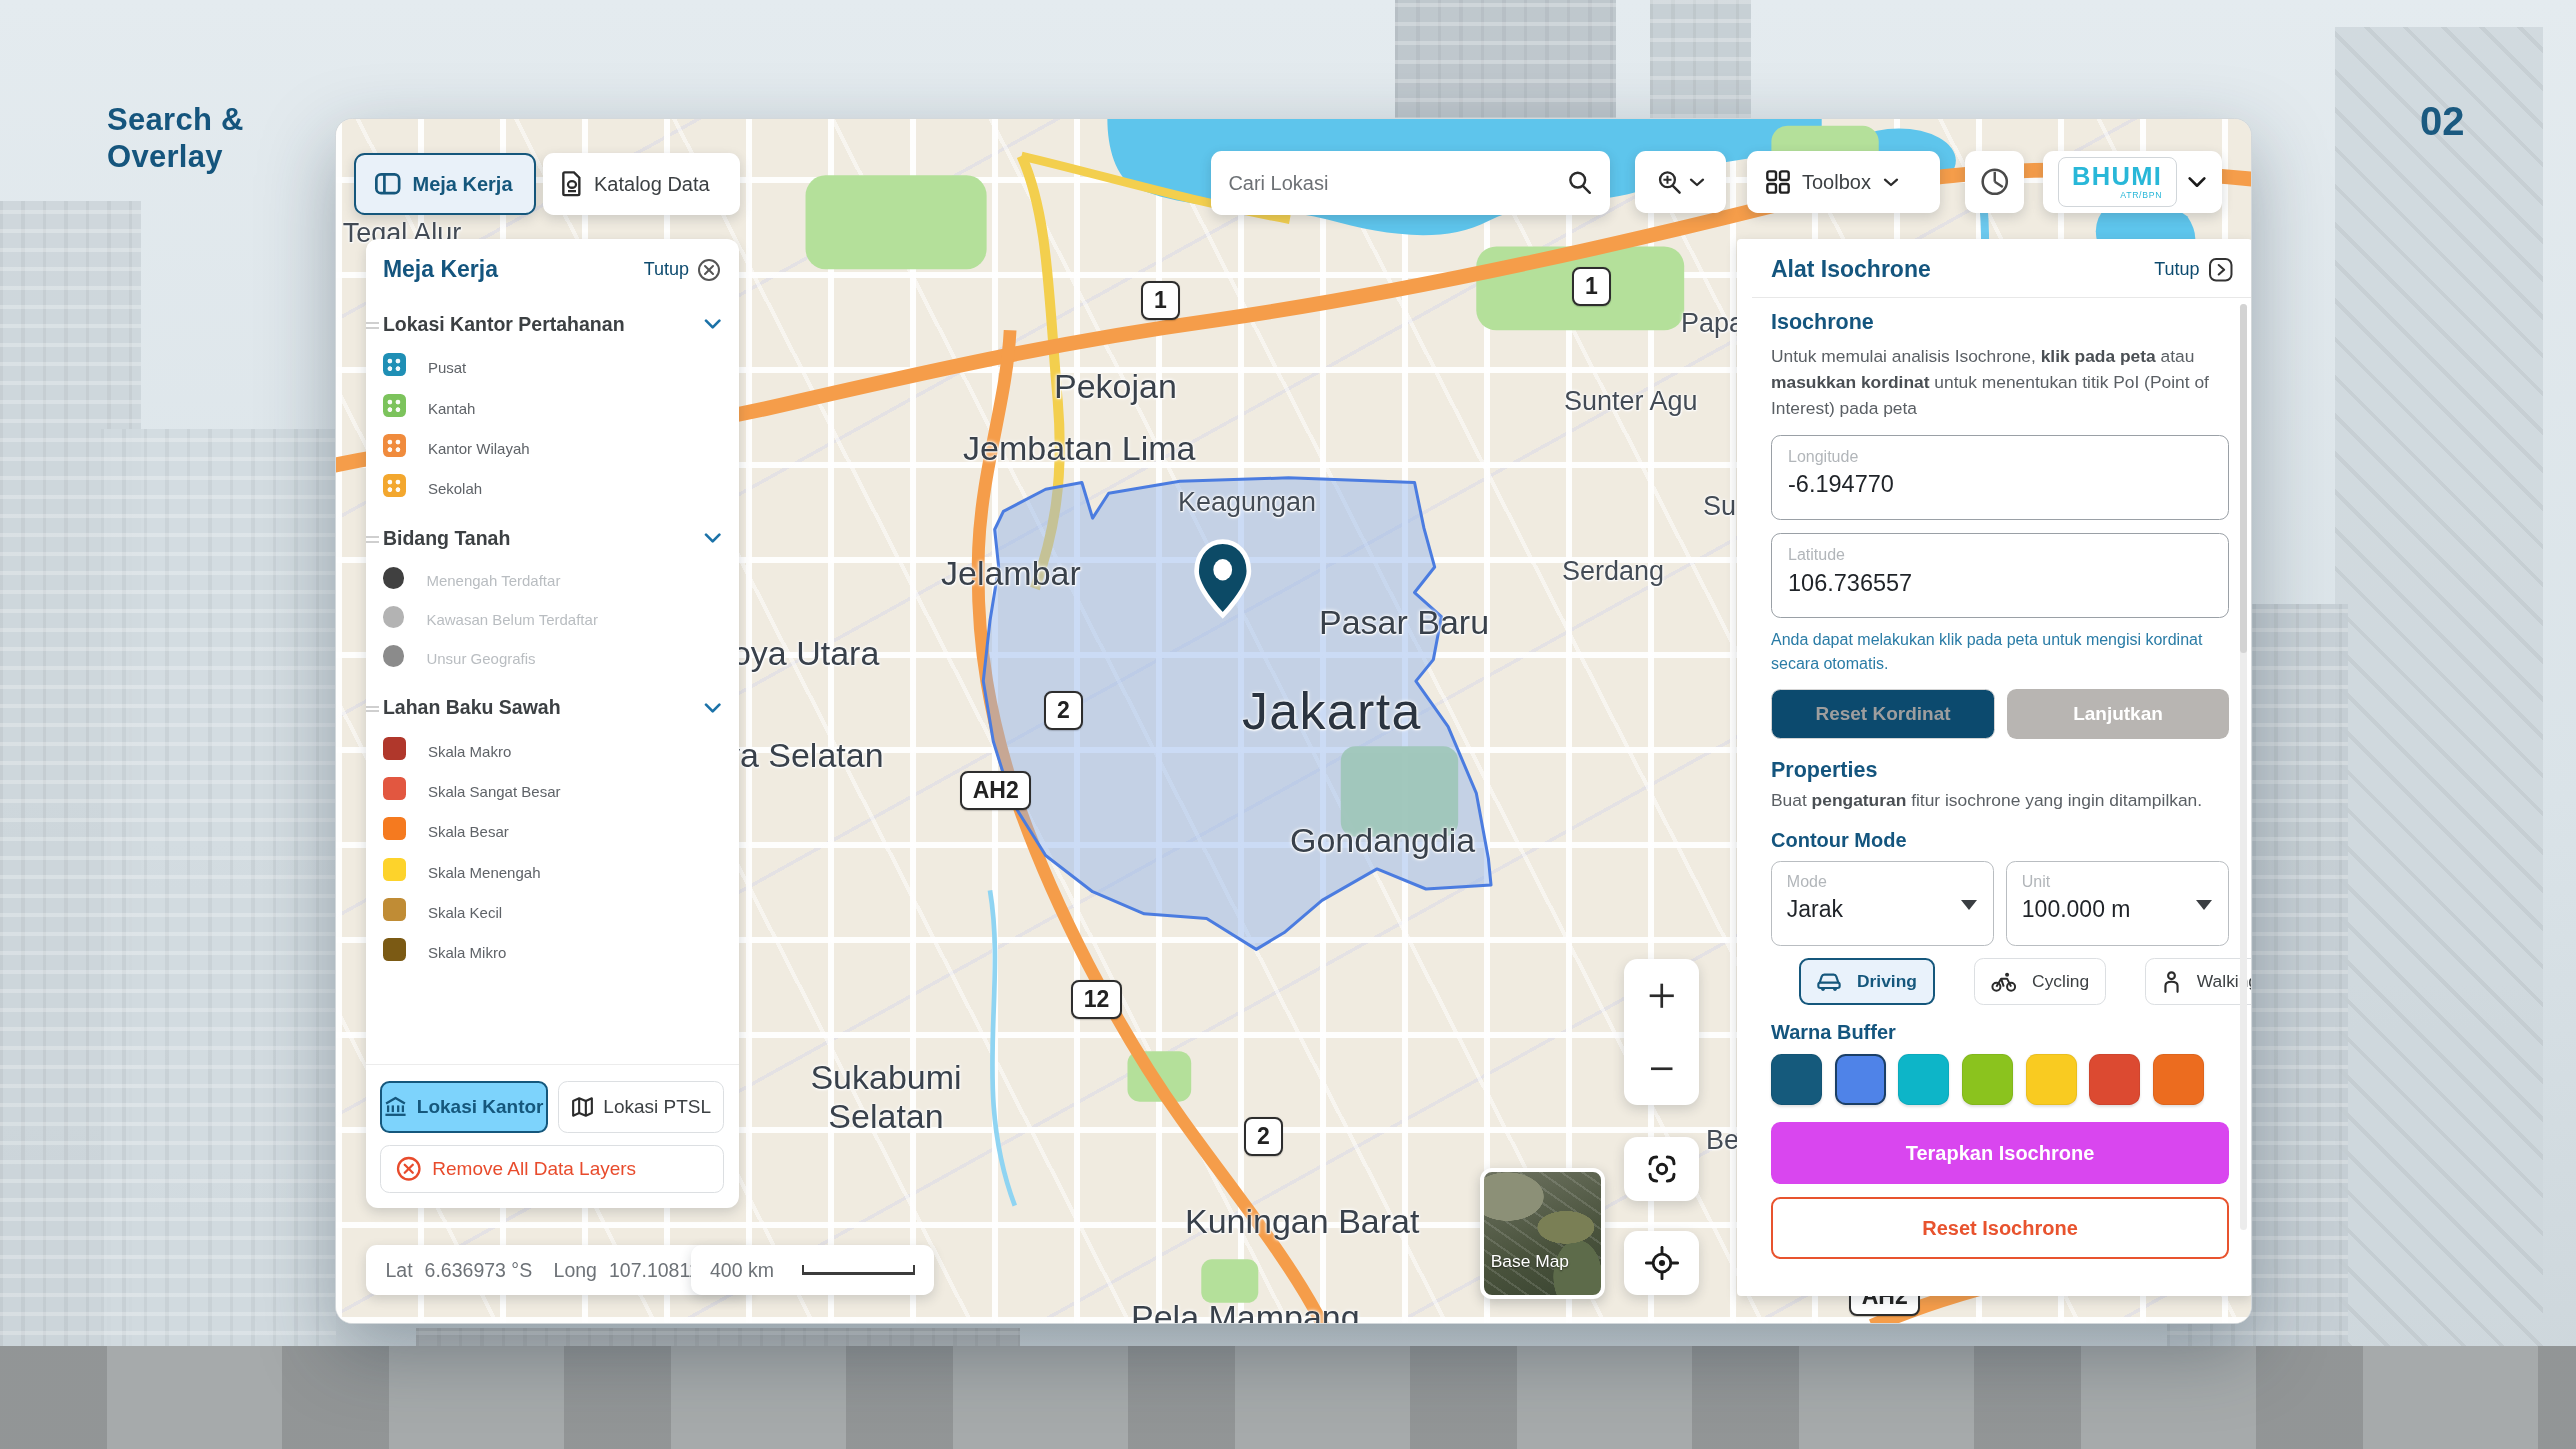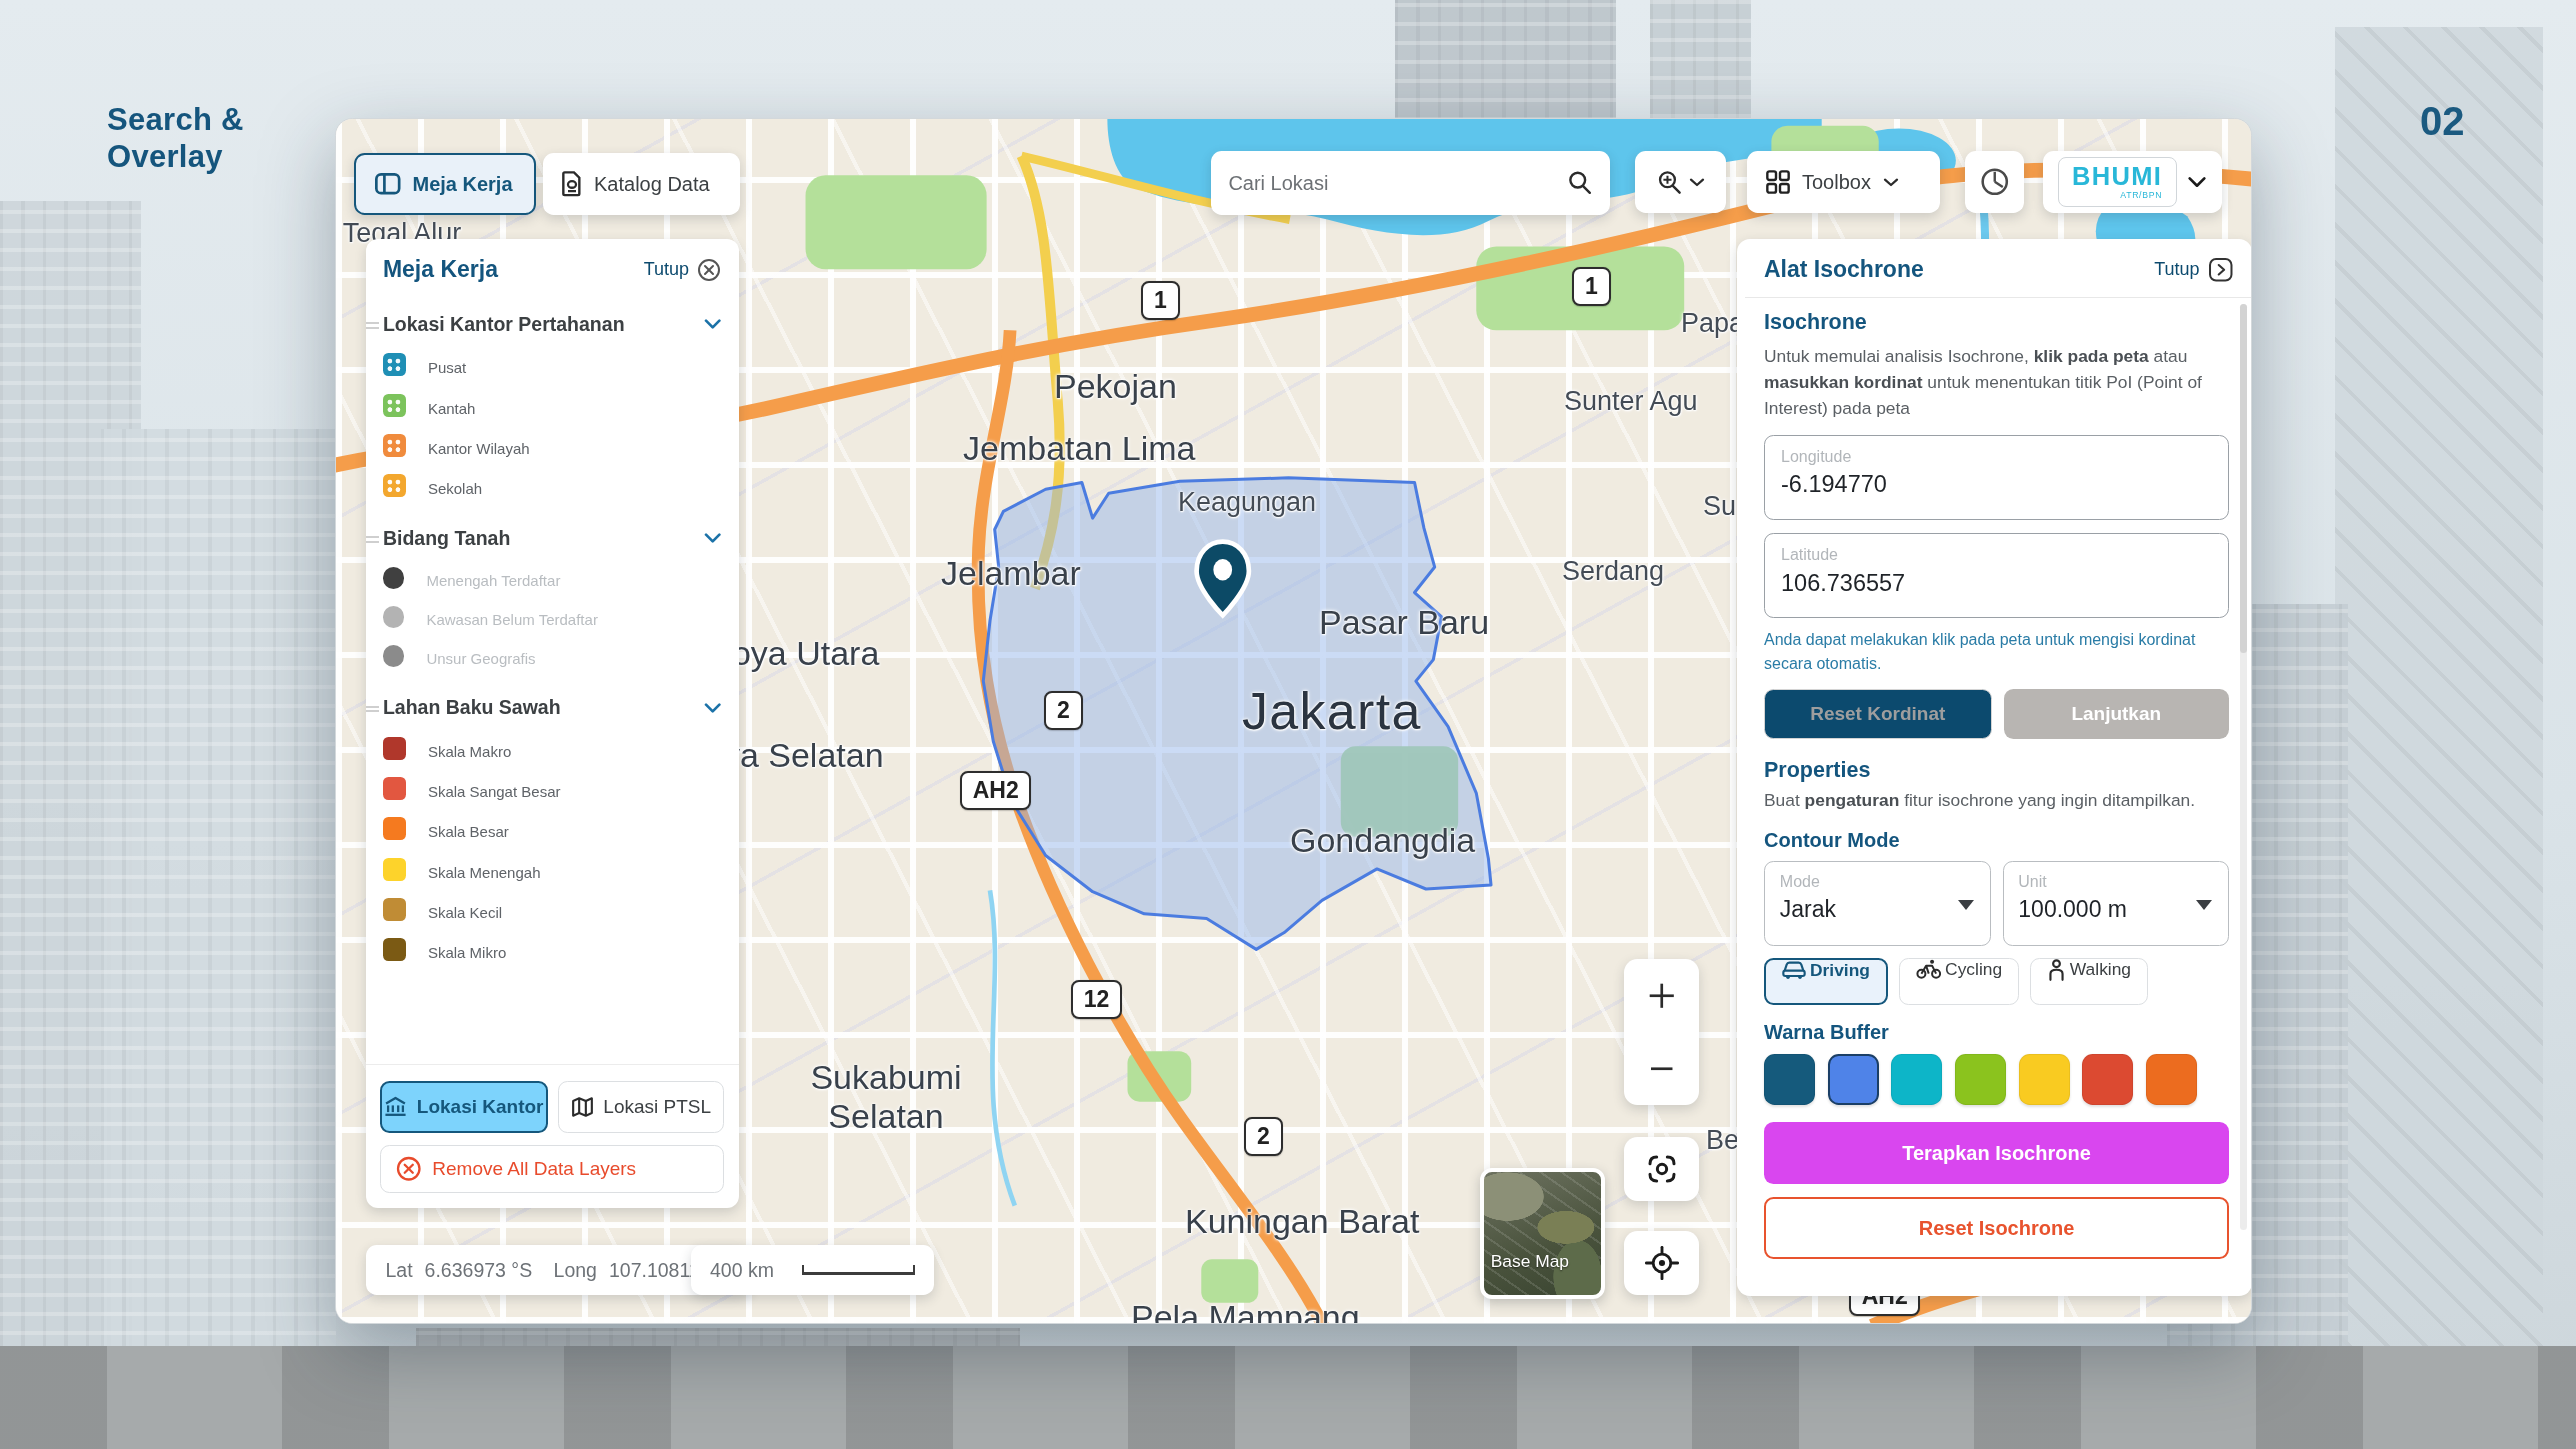--- a/index.html
+++ b/index.html
@@ -108,21 +108,21 @@
       background-image:
         radial-gradient(ellipse 47px 27px at 70% 45%, #7a7f55 0 60%, transparent 61%),
         radial-gradient(ellipse 60px 40px at 20% 20%, #8c9077 0 60%, transparent 61%),
         radial-gradient(ellipse 40px 60px at 80% 85%, #5d6b4a 0 60%, transparent 61%),
         repeating-linear-gradient(35deg, rgba(255,255,255,.12) 0 2px, transparent 2px 12px),
         linear-gradient(160deg,#6d7260 0%,#49523c 60%,#3a4531 100%); }
   .basemap span { position:absolute; left:6.7px; bottom:23px; color:#fff; font-size:17.4px;
       text-shadow:0 0.7px 2px rgba(0,0,0,.6); }
 
   
-  .rpanel { left:1401px; top:120px; width:515px; height:1057px; border-radius:13px; padding:12px 0 0 8px; overflow:hidden; }
+  .rpanel { left:1401px; top:120px; width:515px; height:1057px; border-radius:4px; padding:12px 0 0 15px; overflow:hidden; }
   .rp-head { display:flex; align-items:center; justify-content:space-between; padding:5.4px 19px 13.4px 19px;
       border-bottom:1.3px solid #e8e8e8; }
   .rp-body { position:relative; padding:12px 23px 0 19px; }
   .rp-scroll { position:absolute; right:5.4px; top:6.7px; width:6.7px; height:926px; background:#ececec; border-radius:4px; }
   .rp-scroll i { position:absolute; left:0; top:0; width:6.7px; height:349px; background:#d3d3d3; border-radius:4px; display:block; }
   .h-blue { font-size:21.5px; font-weight:700; color:#14557e; }
   .rp-para { margin-top:9.4px; font-size:17.4px; line-height:1.48; color:#5a5f64; }
   .rp-para b { color:#4a4f54; }
   .field { margin-top:13.4px; border:1.3px solid #9aa0a6; border-radius:9.4px; padding:12px 16px; height:85px; cursor:text; }
   .field .lab { font-size:16px; color:#b2b6ba; }
@@ -134,22 +134,22 @@
   .btn-gray { flex:1; height:50px; border-radius:9.4px; background:#b8b5b2; color:#fff; font-size:19px;
       font-weight:600; display:flex; align-items:center; justify-content:center; cursor:pointer; }
   .selrow { display:flex; gap:12px; margin-top:9.4px; }
   .select { flex:1; border:1.3px solid #b9bdc1; border-radius:9.4px; padding:10.7px 14.8px; height:85px;
       position:relative; cursor:pointer; }
   .select .lab { font-size:16px; color:#b2b6ba; }
   .select .val { font-size:23px; color:#1f2328; margin-top:5.4px; }
   .tri { position:absolute; right:16px; top:38px; width:0; height:0;
       border-left:8.7px solid transparent; border-right:8.7px solid transparent; border-top:10.7px solid #3a3e42; }
   .moderow { display:flex; gap:10.7px; margin-top:12px; }
-  .modebtn { display:flex; align-items:flex-start; justify-content:center; gap:4px; height:47px; padding:0 16px;
-      border:1.3px solid #dcdfe2; border-radius:9.4px; background:#fff; font-size:17.4px; color:#3c4043; cursor:pointer; }
+  .modebtn { display:flex; align-items:center; justify-content:center; gap:16px; height:47px; padding:0 16px;
+      border:1.3px solid #dcdfe2; border-radius:9.4px; background:#fff; font-size:17.4px; color:#3c4043; cursor:pointer;margin-left:28px; }
   .modebtn.active { background:#e9f2fb; border:2px solid #15577c; color:#15577c; font-weight:600; }
   .swatches { display:flex; gap:12.7px; margin-top:9.4px; }
   .swatch { width:51px; height:51px; border-radius:10.7px; border:1.3px solid rgba(0,0,0,.06); cursor:pointer;
       box-shadow:0 1.3px 2.7px rgba(0,0,0,.12); }
   .swatch.sel { border:2.7px solid #1b3f66; }
   .btn-apply { margin-top:17.4px; height:62px; border-radius:9.4px; background:#d946ef; color:#fff; font-size:20px;
       font-weight:600; display:flex; align-items:center; justify-content:center; cursor:pointer; }
   .btn-reset { margin-top:13.4px; height:62px; border-radius:9.4px; background:#fff; border:2px solid #e8532e;
       color:#e8532e; font-size:20px; font-weight:600; display:flex; align-items:center; justify-content:center; cursor:pointer; }
 

